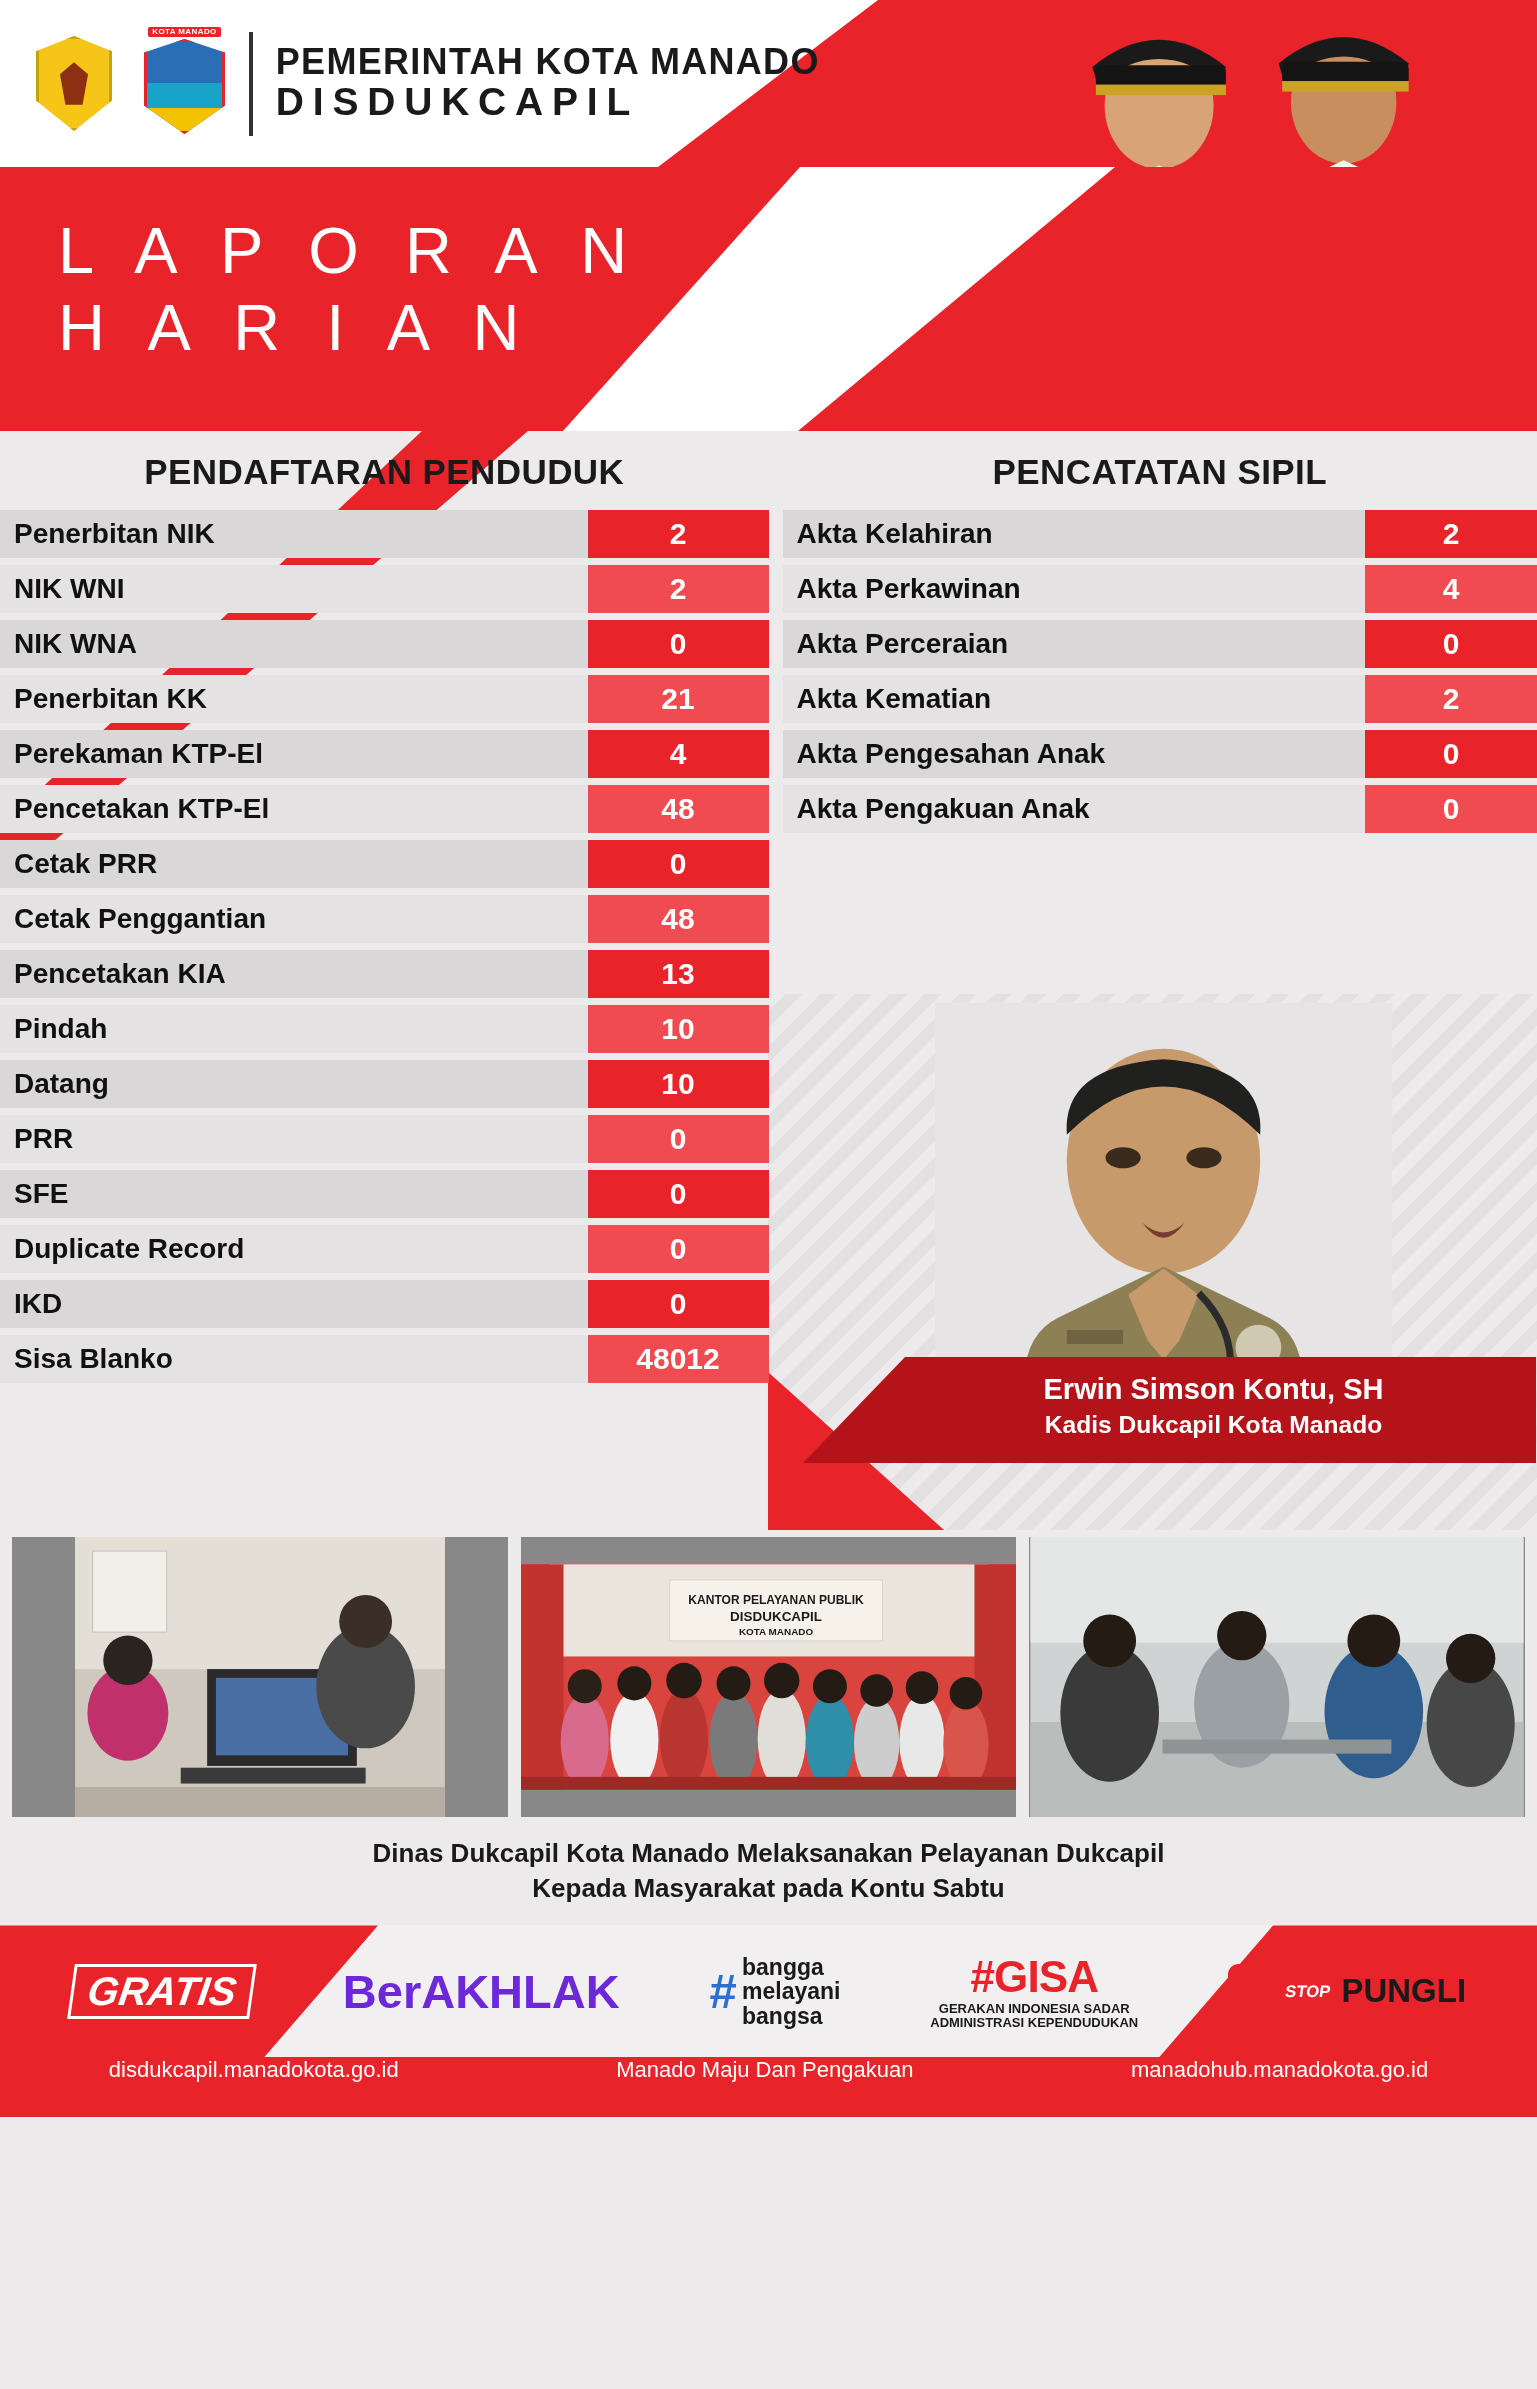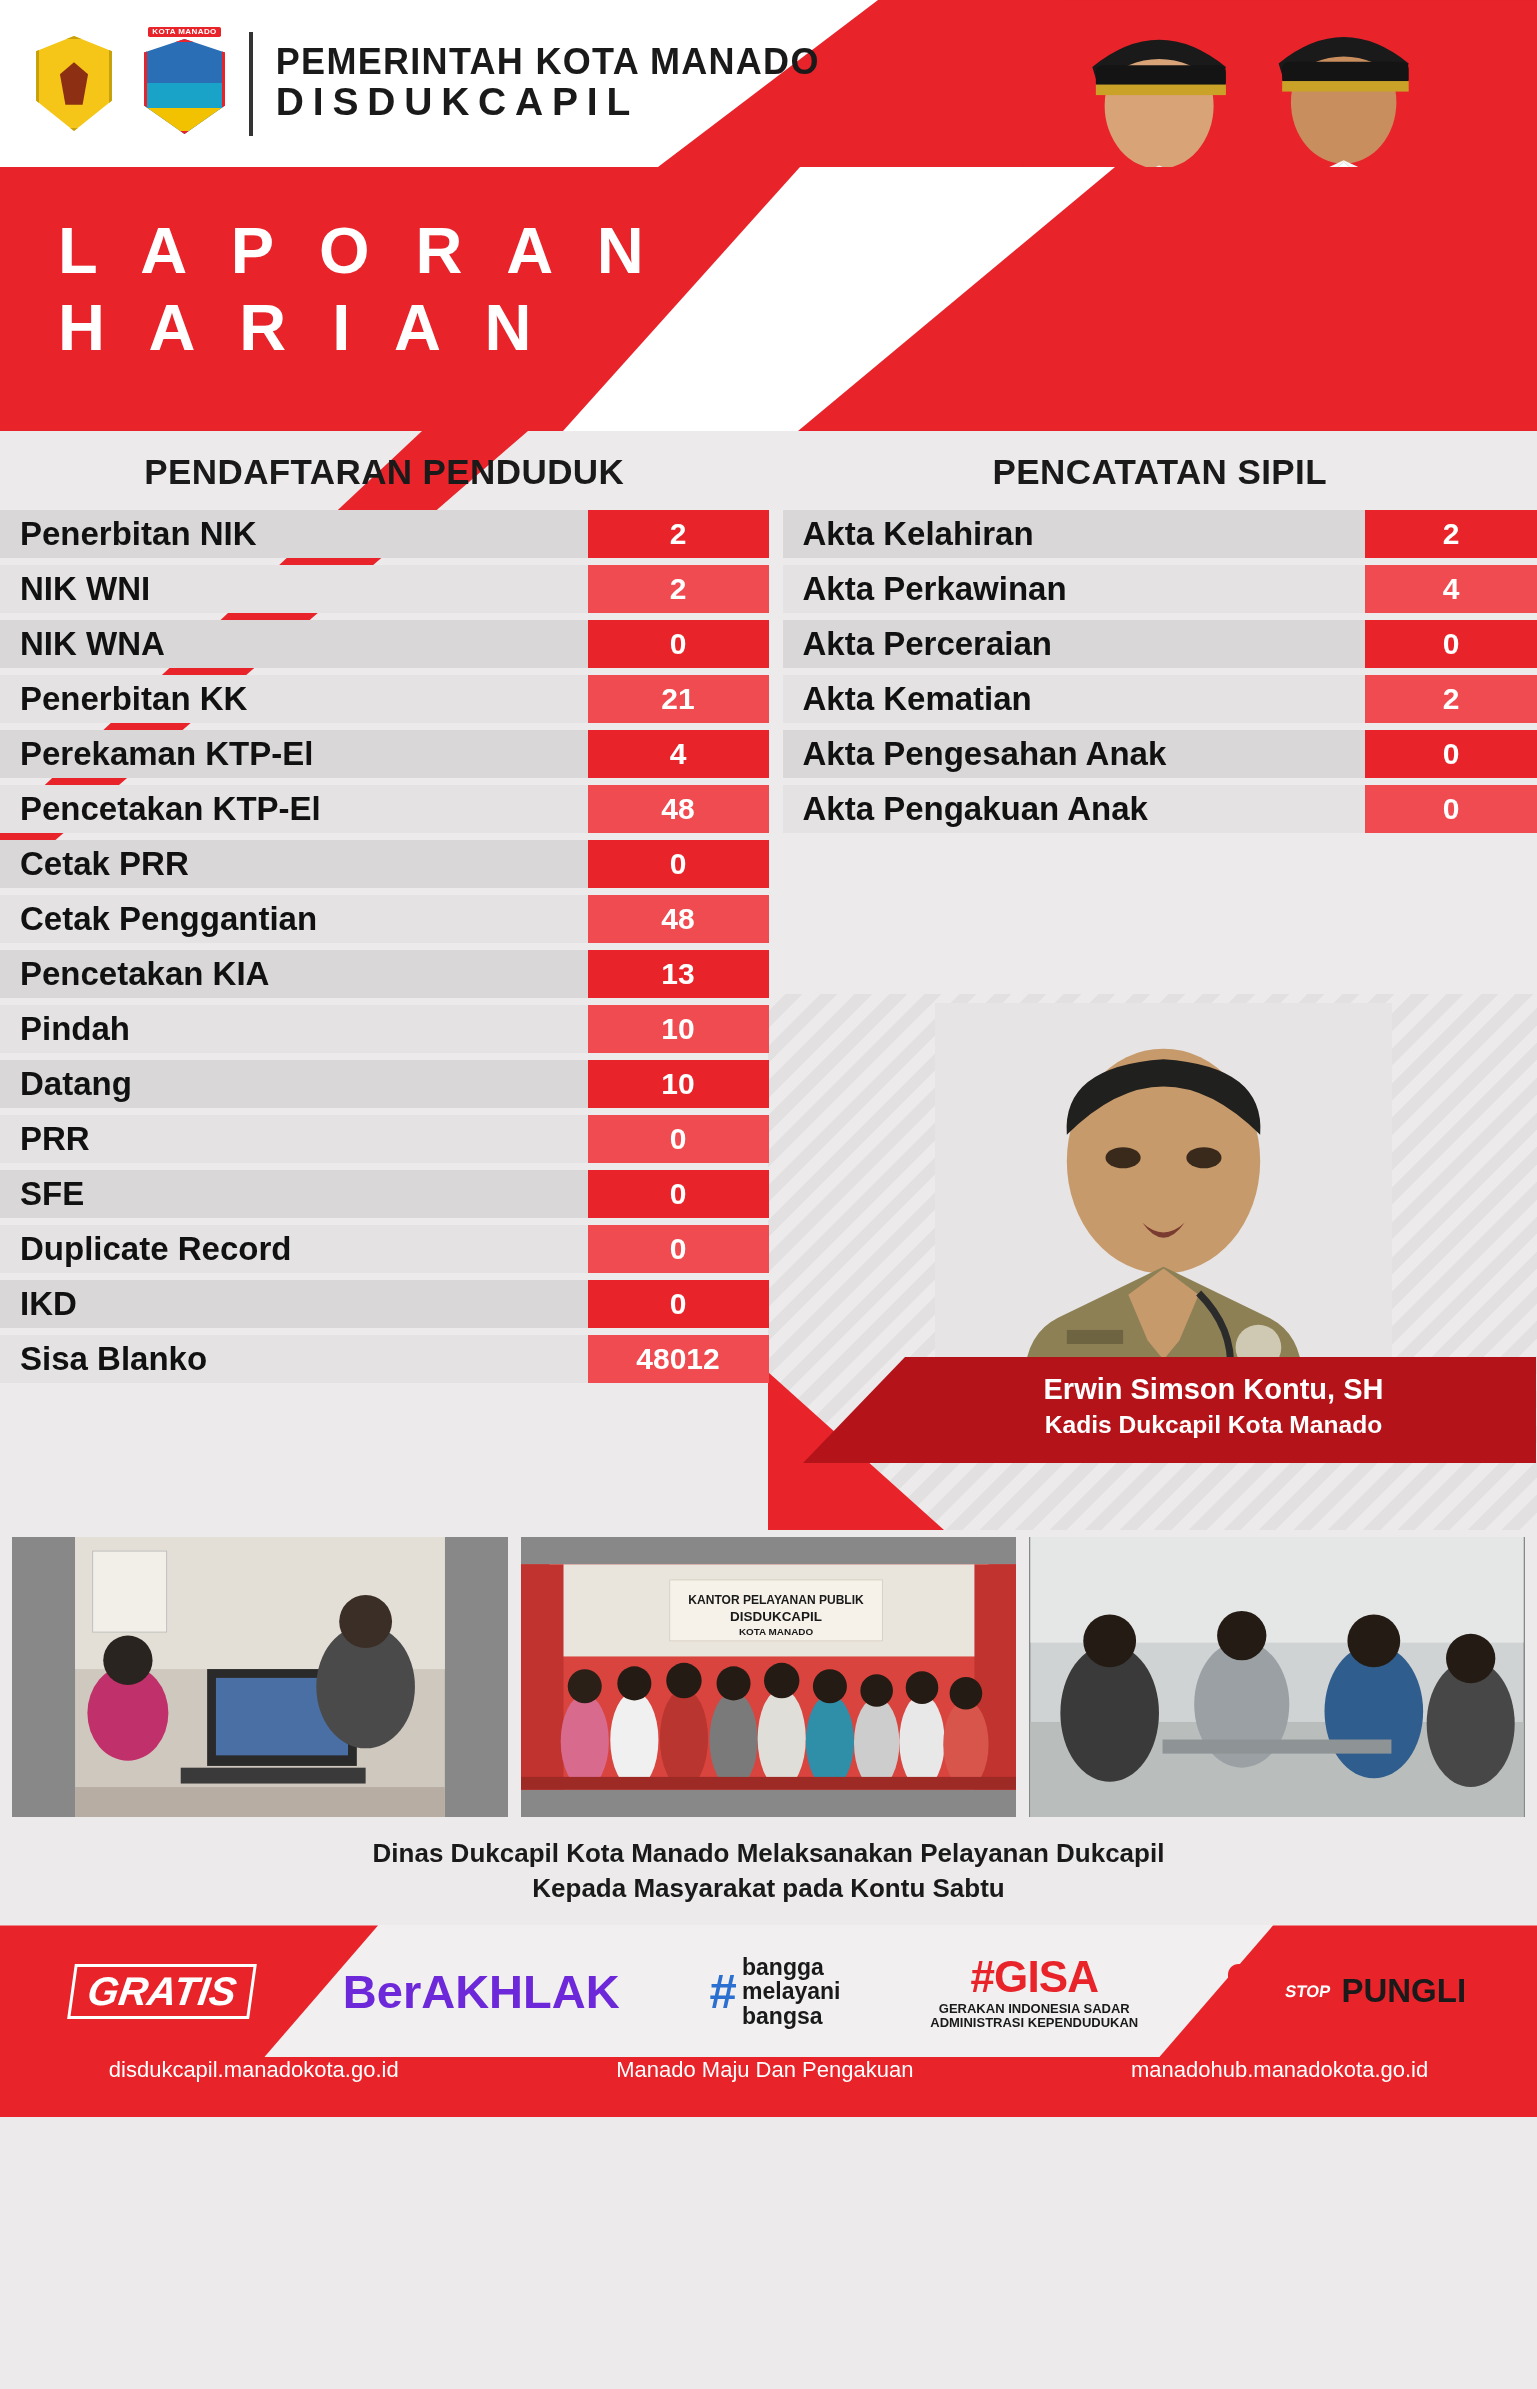--- a/index.html
+++ b/index.html
@@ -92,21 +92,21 @@
     background: #ffffff;
     clip-path: polygon(237px 0, 974px 0, 974px 264px, 0 264px);
   }
   .title-band .red-block {
     position: absolute; right: 0; top: 0; width: 739px; height: 264px;
     background: #e8232a;
     clip-path: polygon(317px 0, 739px 0, 739px 264px, 0 264px);
   }
   .laporan {
     position: absolute; left: 58px; top: 46px; z-index: 5;
-    color: #fff; font-weight: bold; font-size: 65px; letter-spacing: 14px; line-height: 1.18;
+    color: #fff; font-weight: normal; font-size: 65px; letter-spacing: 14px; line-height: 1.18;
   }
 
   
   .date-band { position: relative; height: 141px; background: #ffffff; overflow: hidden; }
   .date-band .gray-left {
     position: absolute; left: 0; top: 0; width: 791px; height: 141px; background: #d7d5d5;
     clip-path: polygon(0 0, 791px 0, 668px 141px, 0 141px);
   }
   .date-band .red-right {
     position: absolute; right: 0; top: 0; width: 897px; height: 141px; background: #e8232a;
@@ -140,21 +140,21 @@
   .cols { position: relative; z-index: 3; display: flex; padding: 21px 0 0 0; }
   .col { width: 769px; }
   .col-head {
     font-size: 35px; font-weight: bold; color: #1a1a1a; text-align: center;
     margin-bottom: 18px; letter-spacing: 0.4px;
   }
   .rowlist { display: flex; flex-direction: column; gap: 7px; }
   .drow { display: flex; align-items: stretch; height: 48px; }
   .drow .nm {
     flex: 1; background: #d9d7d7; display: flex; align-items: center;
-    padding-left: 20px; font-size: 33px; font-weight: bold; color: #111;
+    padding-left: 14px; font-size: 28px; font-weight: bold; color: #111;
   }
   .drow.alt .nm { background: #e4e2e2; }
   .drow .vl {
     width: 181px; background: #e8232a; color: #fff; font-size: 30px; font-weight: bold;
     display: flex; align-items: center; justify-content: center;
   }
   .drow.alt .vl { background: #ef4b50; }
   .col-left .drow .nm { padding-right: 8.8px; }
   .col-right { padding-left: 14px; }
   .col-right .drow .vl { width: 172px; }

